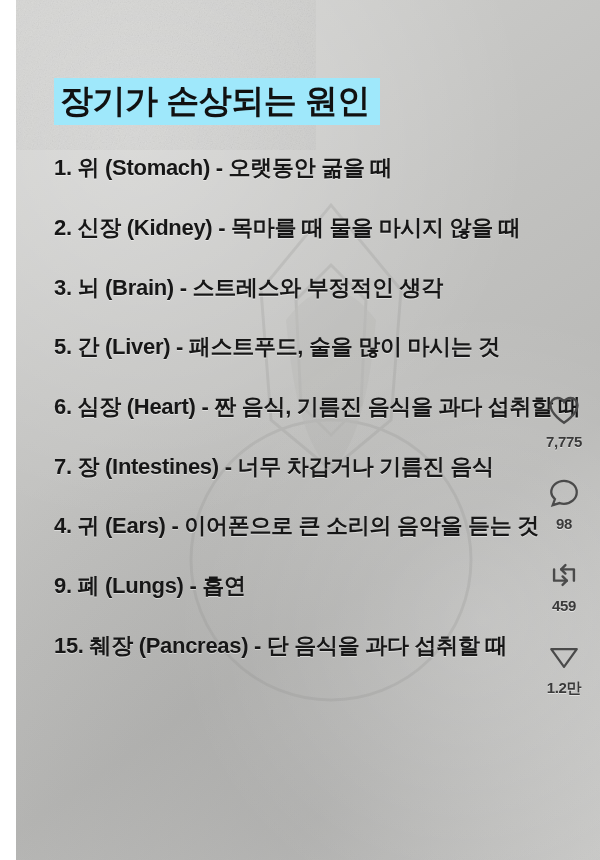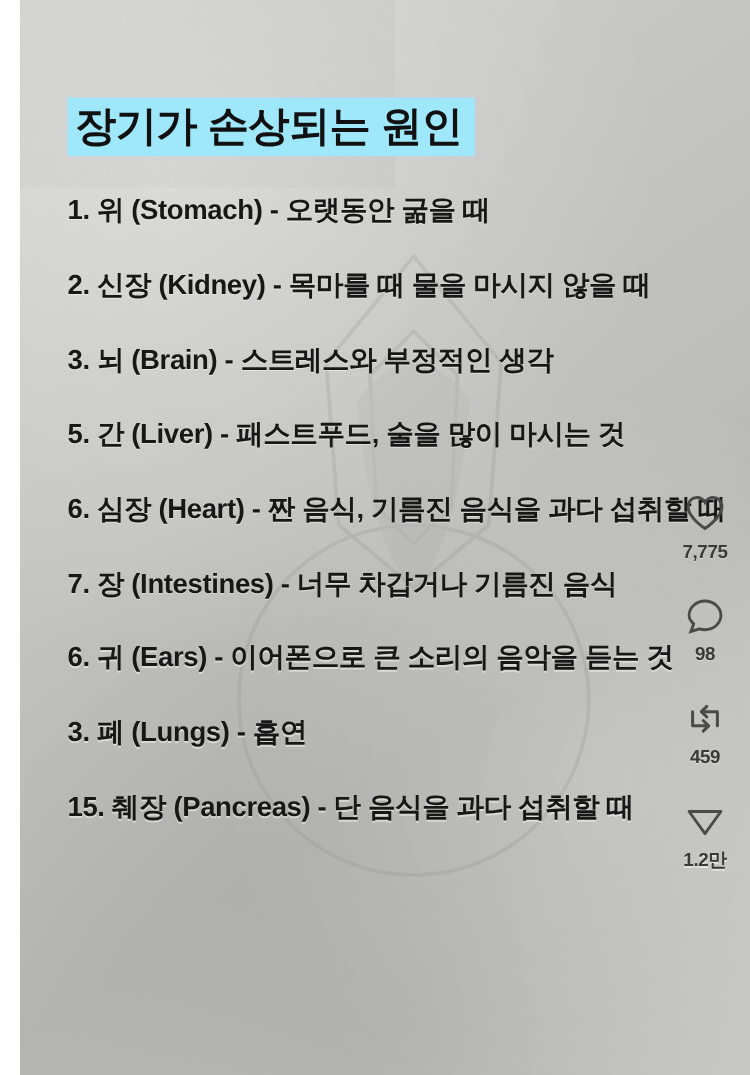--- a/index.html
+++ b/index.html
@@ -155,24 +155,24 @@
       <div class="item">
         <span>5. 간 (Liver) - 패스트푸드, 술을 많이 마시는 것</span>
       </div>
       <div class="item">
         <span>6. 심장 (Heart) - 짠 음식, 기름진 음식을 과다 섭취할 때</span>
       </div>
       <div class="item">
         <span>7. 장 (Intestines) - 너무 차갑거나 기름진 음식</span>
       </div>
       <div class="item">
-        <span>6. 귀 (Ears) - 이어폰으로 큰 소리의 음악을 듣는 것</span>
-      </div>
-      <div class="item">
-        <span>3. 폐 (Lungs) - 흡연</span>
+        <span>4. 귀 (Ears) - 이어폰으로 큰 소리의 음악을 듣는 것</span>
+      </div>
+      <div class="item">
+        <span>9. 폐 (Lungs) - 흡연</span>
       </div>
       <div class="item">
         <span>15. 췌장 (Pancreas) - 단 음식을 과다 섭취할 때</span>
       </div>
     </div>
 
   </div>
 
   <div id="actions">
 

